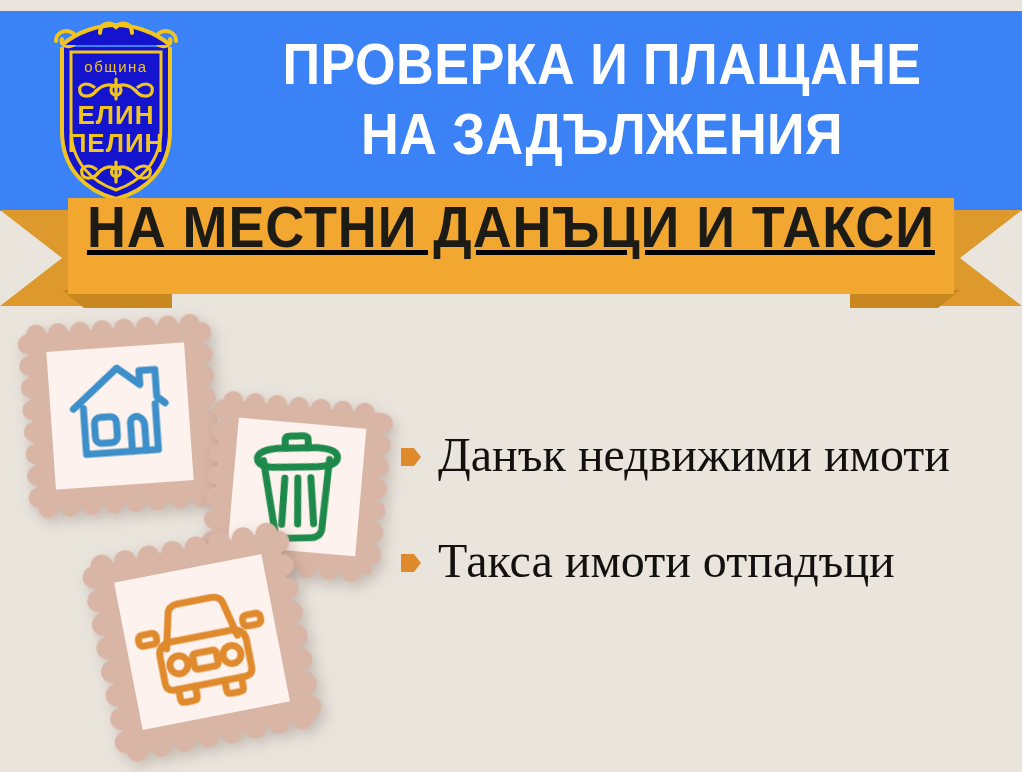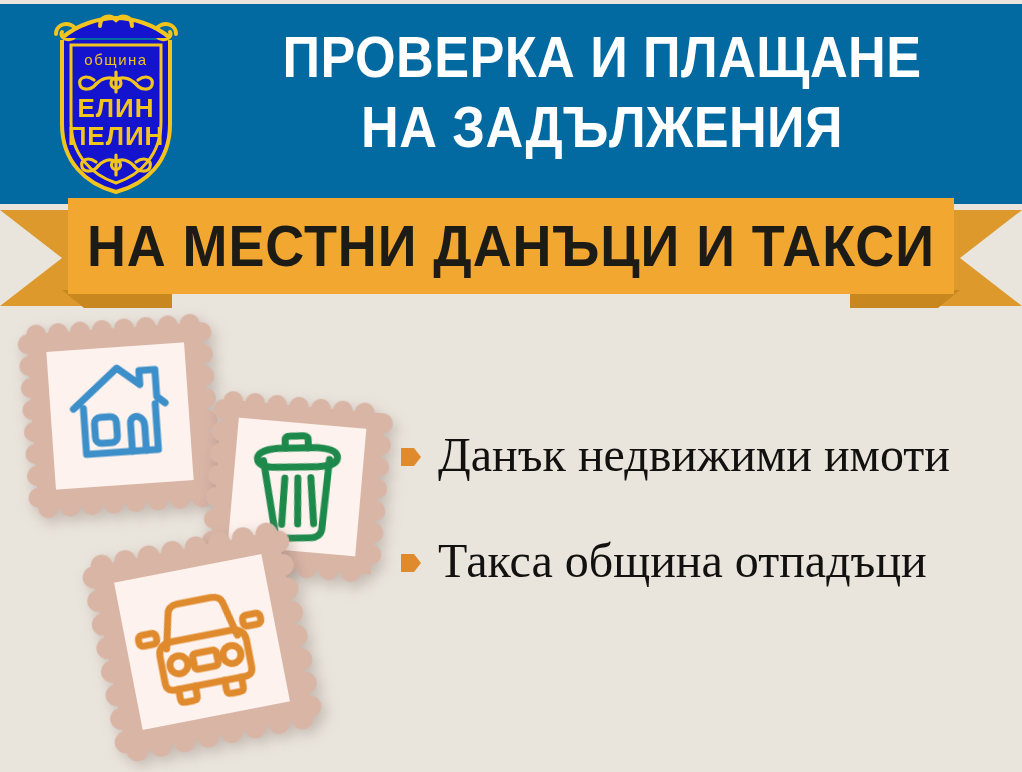--- a/index.html
+++ b/index.html
@@ -12,22 +12,22 @@
   }
   #poster{
     position:absolute;inset:0;
     width:1022px;height:772px;
     background:#e9e4dc;
     overflow:hidden;
   }
 
   
   .header{
-    position:absolute;left:0;top:4px;width:1022px;height:200px;
-    background:#0369a1;
+    position:absolute;left:0;top:11px;width:1022px;height:200px;
+    background:#3b82f6;
     z-index:5;
   }
   .crest{
     position:absolute;left:38px;top:8px;width:156px;height:185px;
   }
   .header-title{
     position:absolute;left:196px;top:18px;width:812px;
     text-align:center;
     color:#ffffff;
     font-family:"Liberation Sans", sans-serif;
@@ -63,21 +63,21 @@
     clip-path:polygon(0 0,110px 0,110px 18px,22px 18px);
   }
   .ribbon-shadow-r{
     position:absolute;right:62px;top:92px;width:110px;height:18px;
     background:#c9871f;
     clip-path:polygon(0 0,110px 0,88px 18px,0 18px);
   }
   .ribbon-band{
     position:absolute;left:68px;top:0;width:886px;height:96px;
     background:#f2a730;
-    display:flex;align-items:center;justify-content:center;
+    display:flex;justify-content:center;text-decoration:underline;
   }
   .ribbon-text{
     color:#1d1b16;
     font-family:"Liberation Sans", sans-serif;
     font-weight:bold;
     font-size:58px;
     line-height:58px;
     letter-spacing:1px;
     transform:scaleX(0.93);
     white-space:nowrap;
@@ -337,19 +337,19 @@
       <svg class="bullet-mark" viewBox="0 0 22 24">
         <path d="M1 3 L14 3 L21 12 L14 21 L1 21 Z" fill="#e08a2e"></path>
       </svg>
       <span class="bullet-label">Данък недвижими имоти</span>
     </div>
 
     <div class="bullet-row">
       <svg class="bullet-mark" viewBox="0 0 22 24">
         <path d="M1 3 L14 3 L21 12 L14 21 L1 21 Z" fill="#e08a2e"></path>
       </svg>
-      <span class="bullet-label">Такса община отпадъци</span>
+      <span class="bullet-label">Такса имоти отпадъци</span>
     </div>
 
 
   </div>
 
 </div>
 
 </body></html>

